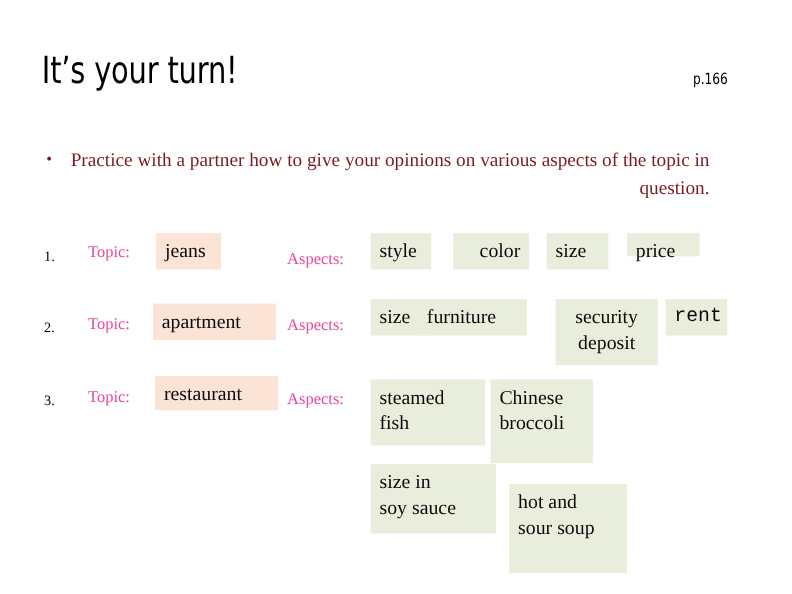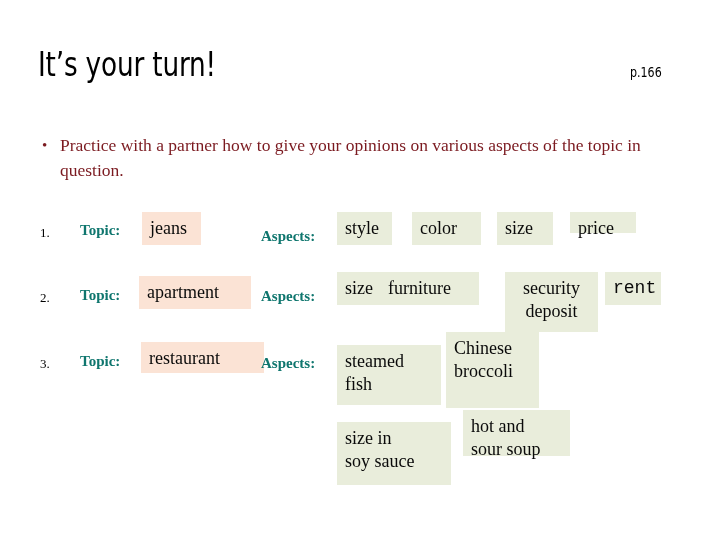--- a/index.html
+++ b/index.html
@@ -66,39 +66,39 @@
     flex: 0 0 22px;
     font-size: 15px;
     line-height: 25px;
     text-align: left;
     padding-left: 4px;
     box-sizing: border-box;
   }
   .bullet-text {
     flex: 1 1 auto;
     max-width: 585px;
+    text-align: right;
   }
 
   
   .row {
     position: absolute;
     left: 0;
   }
   .num {
     position: absolute;
     font-size: 13px;
     color: #000;
     white-space: nowrap;
   }
   .lbl {
     position: absolute;
     font-size: 15px;
-    color: #0f766e;
+    color: #ec4899;
     white-space: nowrap;
-    font-weight: bold;
   }
   .chip {
     position: absolute;
     box-sizing: border-box;
     font-size: 18px;
     line-height: 23px;
     color: #0a0a0a;
     padding: 5px 8px 6px 8px;
     white-space: pre-line;
     text-align: left;
@@ -125,45 +125,45 @@
       <span class="bullet-text">Practice with a partner how to give your opinions on various aspects of the topic in question.</span>
     </div>
   </div>
 
   <div class="row">
     <span class="num" style="left:40px; top:225px;">1.</span>
     <span class="lbl" style="left:80px; top:222px;">Topic:</span>
     <span class="chip topic" style="left:142px; top:212px; width:59px; height:33px;">jeans</span>
     <span class="lbl" style="left:261px; top:228px;">Aspects:</span>
     <span class="chip aspect" style="left:337px; top:212px; width:55px; height:33px;">style</span>
-    <span class="chip aspect" style="left:412px; top:212px; width:69px; height:33px;">color</span>
+    <span class="chip aspect" style="left:412px; top:212px; width:69px; height:33px;text-align:right;">color</span>
     <span class="chip aspect" style="left:497px; top:212px; width:56px; height:33px;">size</span>
     <span class="chip aspect" style="left:570px; top:212px; width:66px; height:21px;">price</span>
   </div>
 
   <div class="row">
     <span class="num" style="left:40px; top:290px;">2.</span>
     <span class="lbl" style="left:80px; top:287px;">Topic:</span>
     <span class="chip topic" style="left:139px; top:276px; width:112px; height:33px;">apartment</span>
     <span class="lbl" style="left:261px; top:288px;">Aspects:</span>
     <span class="chip aspect" style="left:337px; top:272px; width:53px; height:33px;">size</span>
     <span class="chip aspect" style="left:380px; top:272px; width:99px; height:33px;">furniture</span>
     <span class="chip aspect" style="left:505px; top:272px; width:93px; height:60px; text-align:center;">security
 deposit</span>
     <span class="chip aspect" style="left:605px; top:272px; width:56px; height:33px;font-family:Liberation Mono, monospace;">rent</span>
   </div>
 
   <div class="row">
     <span class="num" style="left:40px; top:356px;">3.</span>
     <span class="lbl" style="left:80px; top:353px;">Topic:</span>
-    <span class="chip topic" style="left:141px; top:342px; width:123px; height:31px;">restaurant</span>
+    <span class="chip topic" style="left:141px; top:342px; width:112px; height:31px;">restaurant</span>
     <span class="lbl" style="left:261px; top:355px;">Aspects:</span>
     <span class="chip aspect" style="left:337px; top:345px; width:104px; height:60px;">steamed
 fish</span>
-    <span class="chip aspect" style="left:446px; top:332px; width:93px; height:76px;">Chinese
+    <span class="chip aspect" style="left:446px; top:345px; width:93px; height:76px;">Chinese
 broccoli</span>
     <span class="chip aspect" style="left:337px; top:422px; width:114px; height:63px;">size in
 soy sauce</span>
-    <span class="chip aspect" style="left:463px; top:410px; width:107px; height:46px;">hot and
+    <span class="chip aspect" style="left:463px; top:440px; width:107px; height:81px;">hot and
 sour soup</span>
   </div>
 
 </div>
 
 </body></html>

